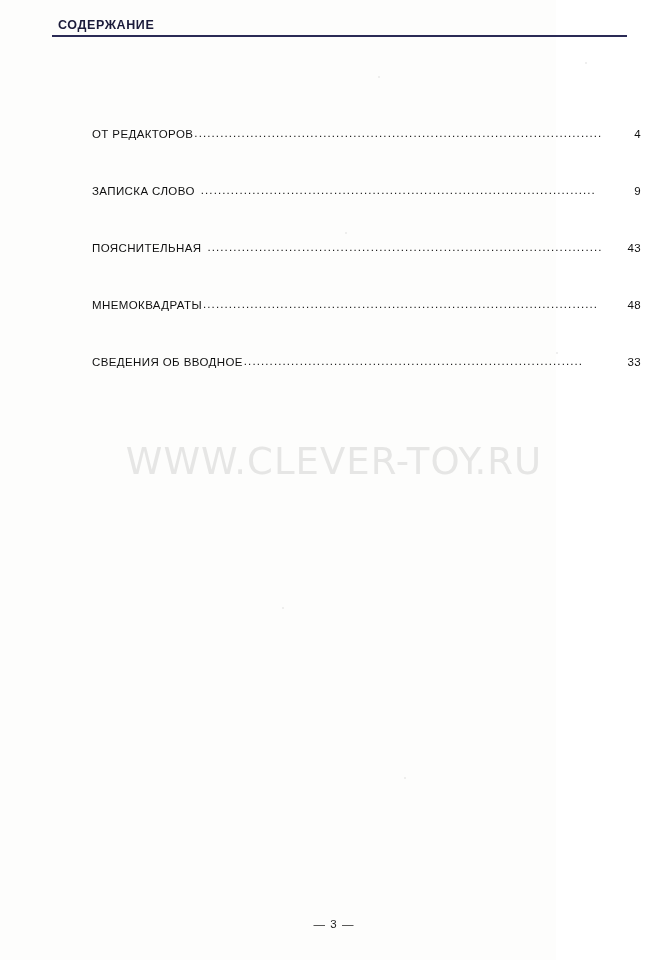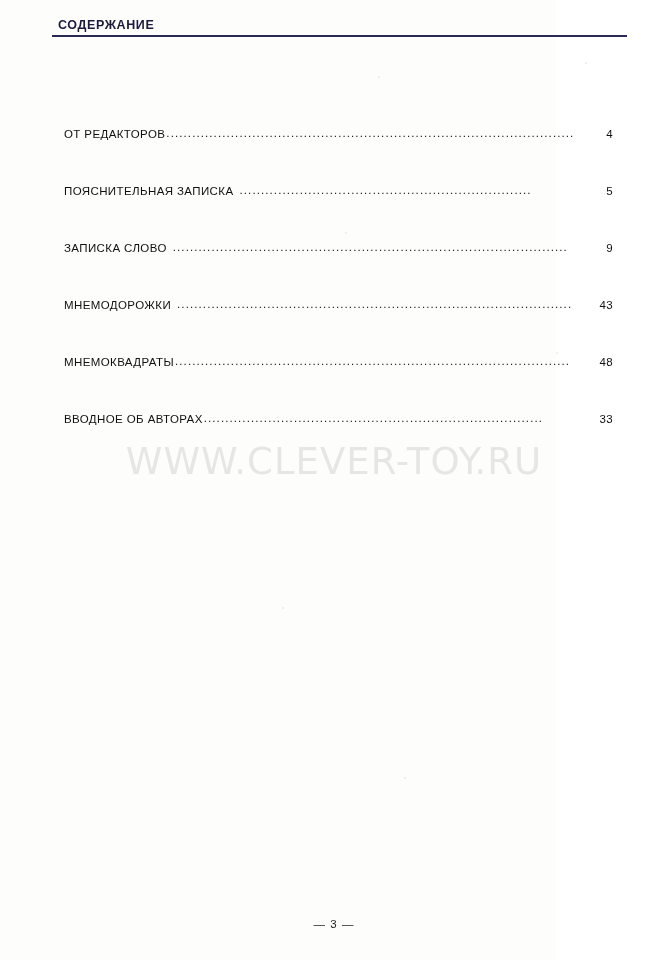--- a/index.html
+++ b/index.html
@@ -37,21 +37,21 @@
     padding-bottom: 3px;
   }
   .header-rule {
     height: 2px;
     background: #2a2a55;
     width: 100%;
   }
   
   .toc {
     position: absolute;
-    left: 40px;
+    left: 68px;
     top: 128px;
     width: 575px;
   }
   .toc-row {
     display: flex;
     align-items: baseline;
     height: 57px;
     font-size: 11.5px;
     letter-spacing: 0.4px;
     color: #101010;
@@ -128,50 +128,44 @@
   </div>
 
   <div class="toc">
 
     <div class="toc-row">
       <span class="toc-label">ОТ РЕДАКТОРОВ</span>
       <span class="toc-dots">...............................................................................................</span>
       <span class="toc-page">4</span>
     </div>
 
-    <div class="toc-row">
-      <span class="toc-label">ПОЯСНИТЕЛЬНАЯ ЗАПИСКА</span>
-      <span class="gap-lead"></span>
-      <span class="toc-dots">....................................................................</span>
-      <span class="toc-page">5</span>
-    </div>
 
     <div class="toc-row">
       <span class="toc-label">ЗАПИСКА СЛОВО</span>
       <span class="gap-lead"></span>
       <span class="toc-dots">............................................................................................</span>
       <span class="toc-page">9</span>
     </div>
 
 
     <div class="toc-row">
-      <span class="toc-label">МНЕМОДОРОЖКИ</span>
+      <span class="toc-label">ПОЯСНИТЕЛЬНАЯ</span>
       <span class="gap-lead"></span>
       <span class="toc-dots">............................................................................................</span>
       <span class="toc-page">43</span>
     </div>
 
     <div class="toc-row">
       <span class="toc-label">МНЕМОКВАДРАТЫ</span>
       <span class="toc-dots">............................................................................................</span>
       <span class="toc-page">48</span>
     </div>
 
     <div class="toc-row">
-      <span class="toc-label">ВВОДНОЕ ОБ АВТОРАХ</span>
+      <span class="toc-label">СВЕДЕНИЯ ОБ ВВОДНОЕ</span>
       <span class="toc-dots">...............................................................................</span>
       <span class="toc-page">33</span>
     </div>
 
   </div>
 
   <div class="watermark">WWW.CLEVER-TOY.RU</div>
 
   <div class="footer">— 3 —</div>
 

